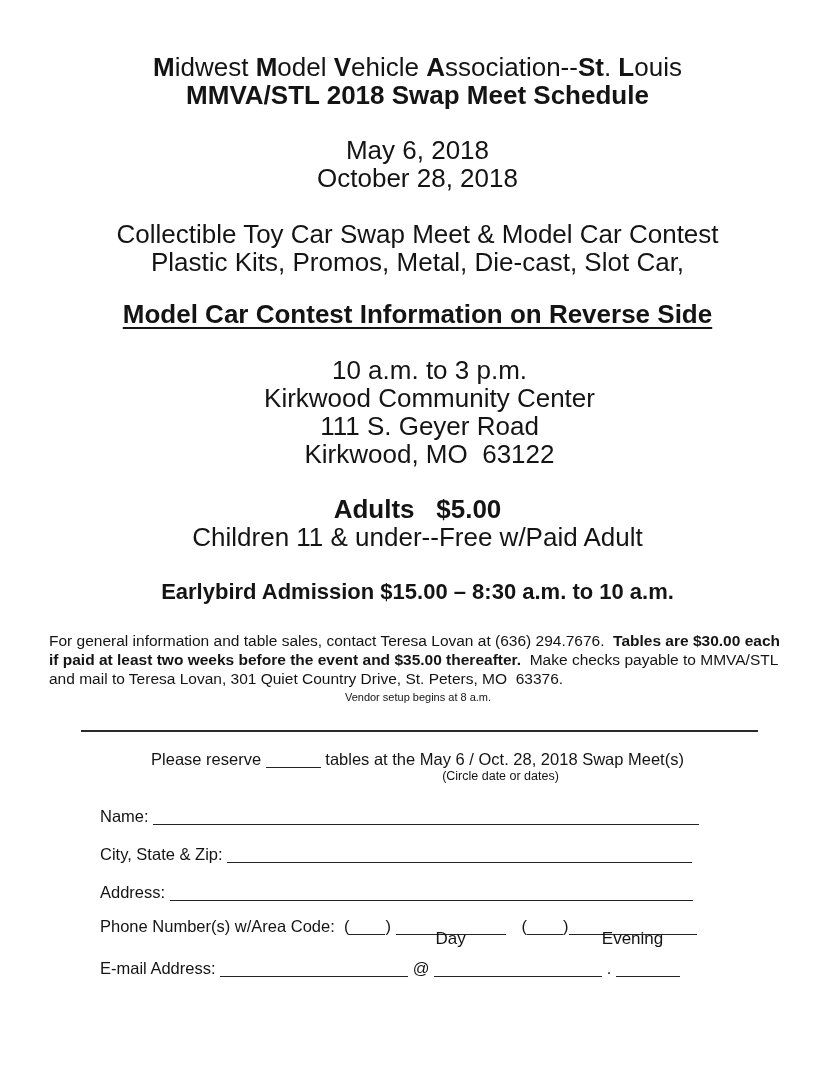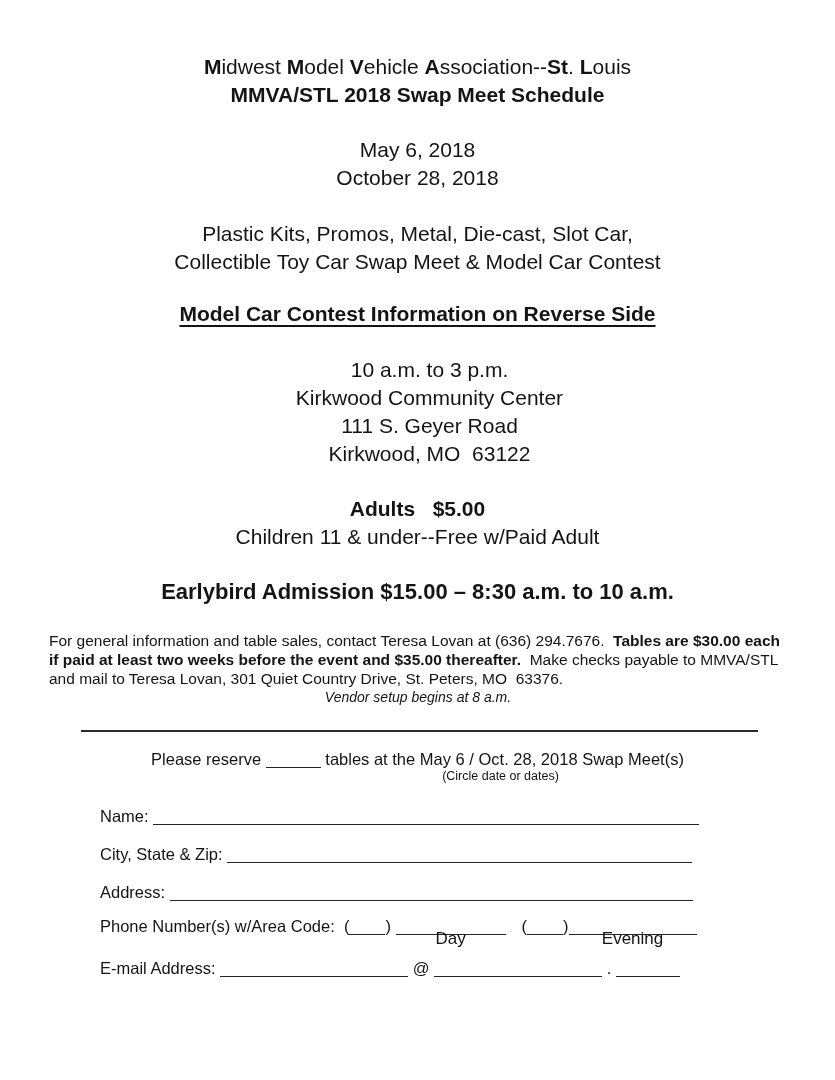--- a/index.html
+++ b/index.html
@@ -6,41 +6,41 @@
   .doc {
     position:relative;
     width:835px; height:1080px;
     margin:0 auto;
     background:#ffffff;
     color:#141414;
     font-family:"Liberation Sans","DejaVu Sans",sans-serif;
     overflow:hidden;
   }
   .c  { text-align:center; white-space:pre-wrap; }
-  .lg { font-size:21px; line-height:28px;text-align:center; }
+  .lg { font-size:26px; line-height:28px;text-align:center; }
   .b  { font-weight:bold; }
 
   .title-block   { padding-top:53px; }
   .dates-block   { margin-top:27px; }
   .desc-block    { margin-top:28px; }
   .banner-block  { margin-top:24px; }
   .banner-block .u {
     font-weight:bold; text-decoration:underline;
     text-decoration-thickness:2px; text-underline-offset:4px;
   }
   .venue-block   { margin-top:28px;padding-left:24px; }
   .adm-block     { margin-top:27px; }
   .early-block   { margin-top:27px; font-size:22px; line-height:28px; font-weight:bold; }
 
   .info-para {
     margin:25px 0 0 49px; width:738px;
     font-size:15.5px; line-height:19px;
     text-align:left; white-space:pre-wrap;
   }
-  .vendor-line { margin-left:49px; width:738px; font-size:14px; line-height:19px;font-style:italic; }
+  .vendor-line { margin-left:49px; width:738px; font-size:11px; line-height:19px; }
 
   .separator {
     margin:23px 0 0 81px; width:677px; height:0;
     border-top:2px solid #2a2a2a;
   }
 
   .form { font-size:16.5px; line-height:20px; }
   .reserve-line { margin-top:17px; }
   .circle-note  { margin-left:166px; text-align:center; font-size:12.5px; line-height:15px; }
   .date-row     { margin:8px 0 0 444px; }
@@ -83,22 +83,22 @@
 
   <div class="c lg title-block"><span class="b">M</span><span>idwest </span><span class="b">M</span><span>odel </span><span class="b">V</span><span>ehicle </span><span class="b">A</span><span>ssociation--</span><span class="b">St</span><span>. </span><span class="b">L</span><span>ouis</span></div>
   <div class="c lg b">MMVA/STL 2018 Swap Meet Schedule</div>
 
   <div class="dates-block">
     <div class="c lg">May 6, 2018</div>
     <div class="c lg">October 28, 2018</div>
   </div>
 
   <div class="desc-block">
+    <div class="c lg">Collectible Toy Car Swap Meet &amp; Model Car Contest</div>
     <div class="c lg">Plastic Kits, Promos, Metal, Die-cast, Slot Car,</div>
-    <div class="c lg">Collectible Toy Car Swap Meet &amp; Model Car Contest</div>
   </div>
 
   <div class="c lg banner-block"><span class="u">Model Car Contest Information on Reverse Side</span></div>
 
   <div class="venue-block">
     <div class="c lg">10 a.m. to 3 p.m.</div>
     <div class="c lg">Kirkwood Community Center</div>
     <div class="c lg">111 S. Geyer Road</div>
     <div class="c lg">Kirkwood, MO  63122</div>
   </div>

